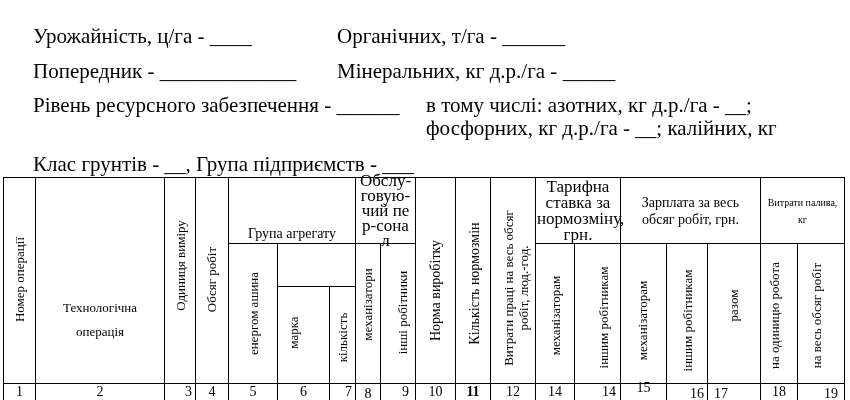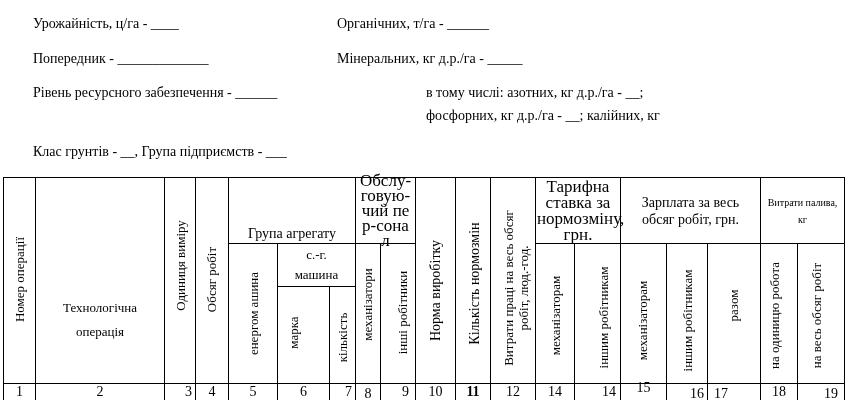--- a/index.html
+++ b/index.html
@@ -1,18 +1,18 @@
 <!DOCTYPE html>
 <html><head>
 <meta charset="utf-8">
 <style>
   html, body { margin:0; padding:0; background:#ffffff; }
   body { width:850px; height:400px; overflow:hidden; position:relative;
          font-family:"Liberation Serif", "DejaVu Serif", serif; color:#000; }
-  .fld { position:absolute; font-size:14px; line-height:22px; white-space:nowrap; }
+  .fld { position:absolute; font-size:21px; line-height:22px; white-space:nowrap;margin-top:12px; }
   .tbl { position:absolute; left:0; top:0; width:850px; height:400px; }
   .ln { position:absolute; background:#000; }
   .h { height:1.4px; }
   .v { width:1.4px; }
   .cell { position:absolute; display:flex; align-items:center; justify-content:center;
           text-align:center; font-size:13px; line-height:16px; }
   .vt { position:absolute; font-size:13px; line-height:15px; white-space:nowrap;
         transform:rotate(-90deg); transform-origin:center center; text-align:center; }
   .num { position:absolute; font-size:14px; line-height:16px; text-align:center; }
 </style>
@@ -85,23 +85,20 @@
   <div class="cell" style="left:36px;top:290px;width:128px;height:60px;">
     <span style="display:block;width:80px;line-height:24px;">Технологічна операція</span>
   </div>
 
   <div class="vt" style="left:105px;top:258px;width:150px;height:15px;">Одиниця виміру</div>
 
   <div class="vt" style="left:136px;top:272px;width:150px;height:15px;">Обсяг робіт</div>
 
   <div class="cell" style="left:229px;top:225px;width:126px;height:18px;font-size:14px;">Група агрегату</div>
   <div class="vt" style="left:193px;top:306px;width:120px;height:15px;">енергом ашина</div>
-  <div class="cell" style="left:278px;top:244px;width:77px;height:42px;line-height:20px;">
-    <span style="display:block;width:50px;">с.-г. машина</span>
-  </div>
   <div class="vt" style="left:253px;top:325px;width:80px;height:15px;">марка</div>
   <div class="vt" style="left:302px;top:330px;width:80px;height:15px;">кількість</div>
 
   <div class="cell" style="left:356px;top:178px;width:59px;height:65px;font-size:17px;line-height:15px;">
     <span style="display:block;width:52px;word-break:break-all;">Обслу-говую-чий пер-сонал</span>
   </div>
   <div class="vt" style="left:317px;top:297px;width:100px;height:15px;">механізатори</div>
   <div class="vt" style="left:347px;top:305px;width:110px;height:15px;">інші робітники</div>
 
   <div class="vt" style="left:365px;top:283px;width:140px;height:15px;font-size:14px;">Норма виробітку</div>

